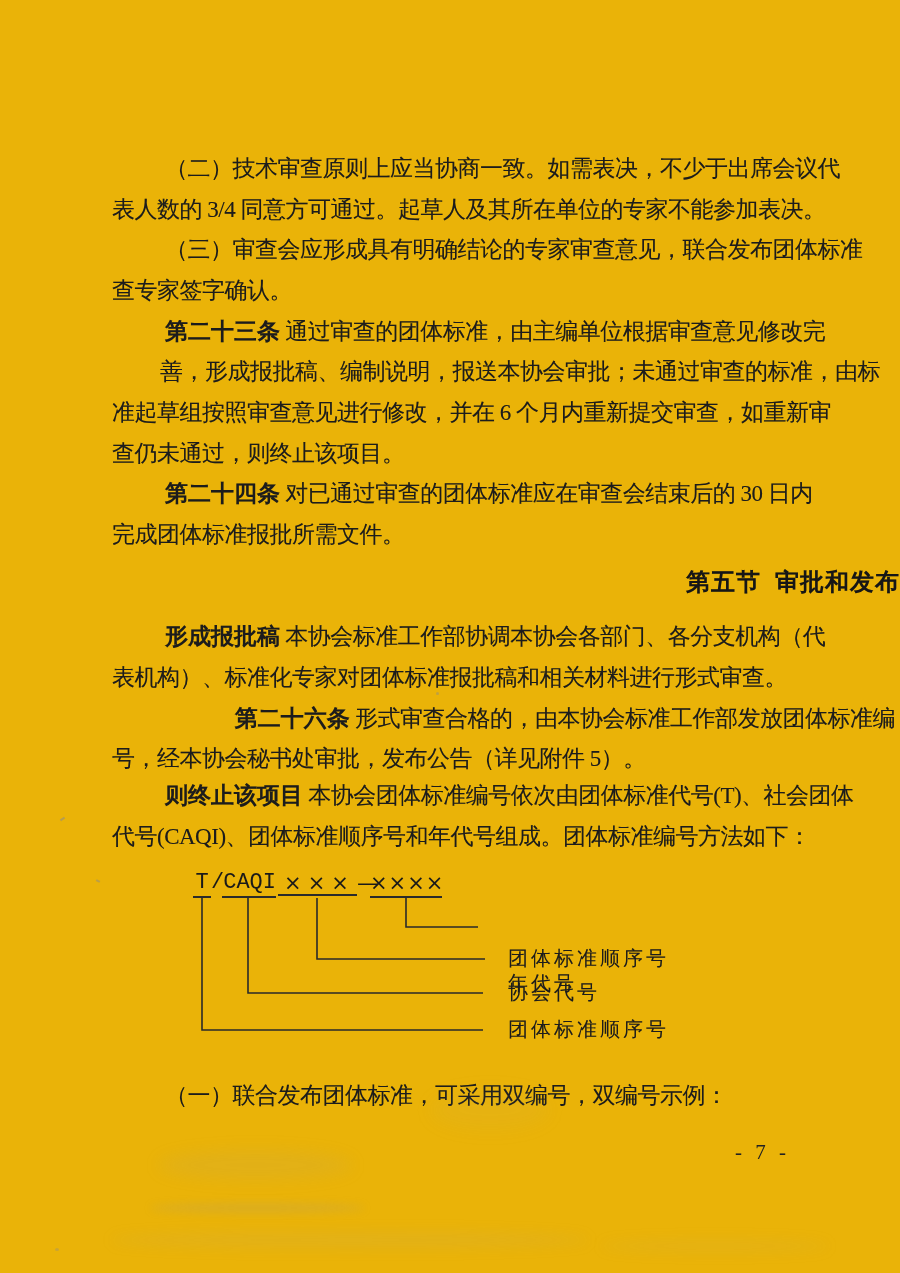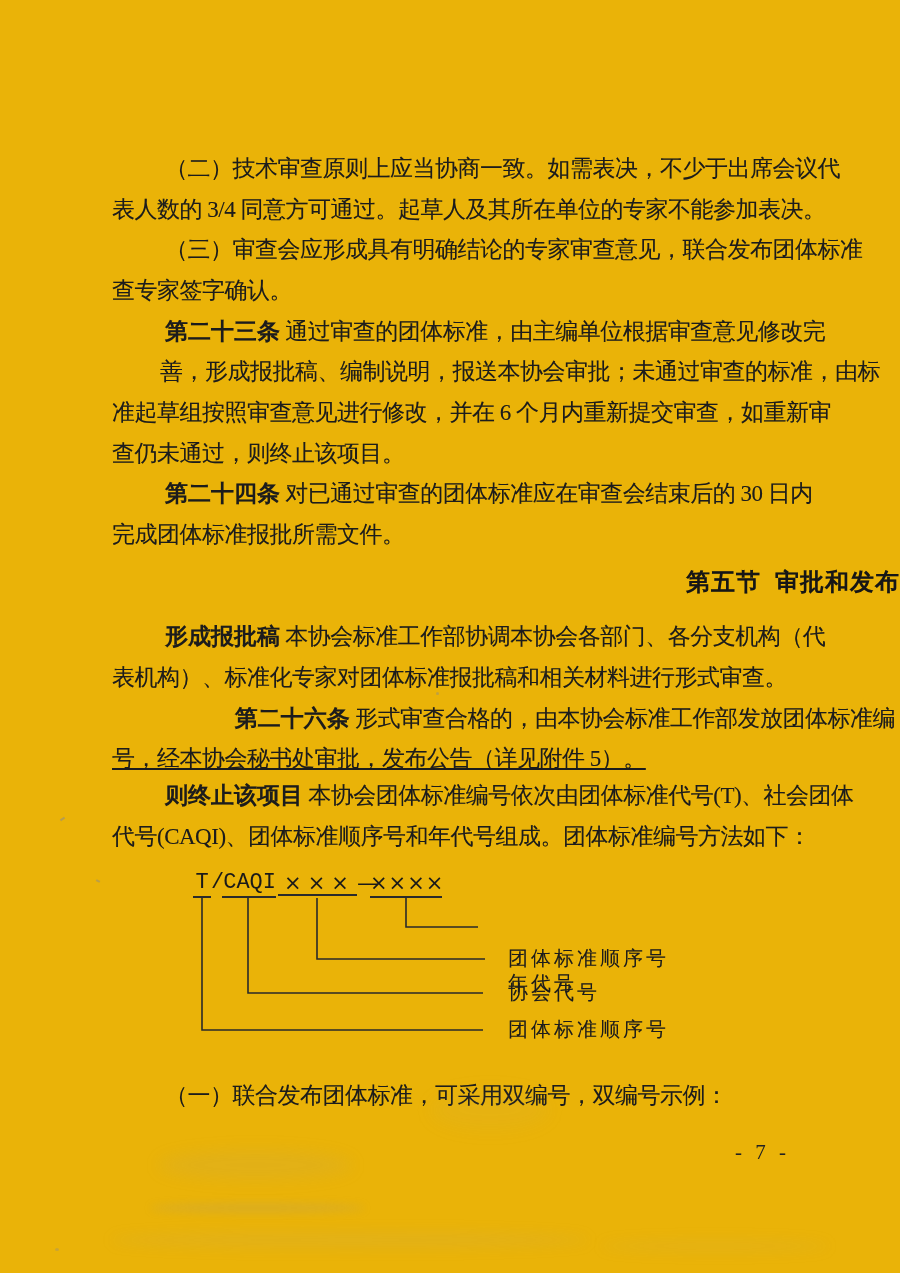--- a/index.html
+++ b/index.html
@@ -103,21 +103,21 @@
       <div class="doc-line" style="top: 277px;"><span>查专家签字确认。</span></div>
       <div class="doc-line indent" style="top: 318px;"><span class="lead">第二十三条</span><span> 通过审查的团体标准，由主编单位根据审查意见修改完</span></div>
       <div class="doc-line" style="top: 358px; margin-left: 48px;"><span>善，形成报批稿、编制说明，报送本协会审批；未通过审查的标准，由标</span></div>
       <div class="doc-line" style="top: 399px;"><span>准起草组按照审查意见进行修改，并在 6 个月内重新提交审查，如重新审</span></div>
       <div class="doc-line" style="top: 440px;"><span>查仍未通过，则终止该项目。</span></div>
       <div class="doc-line indent" style="top: 480px;"><span class="lead">第二十四条</span><span> 对已通过审查的团体标准应在审查会结束后的 30 日内</span></div>
       <div class="doc-line" style="top: 521px;"><span>完成团体标准报批所需文件。</span></div>
       <div class="doc-line indent" style="top: 623px;"><span class="lead">形成报批稿</span><span> 本协会标准工作部协调本协会各部门、各分支机构（代</span></div>
       <div class="doc-line" style="top: 664px;"><span>表机构）、标准化专家对团体标准报批稿和相关材料进行形式审查。</span></div>
       <div class="doc-line indent" style="top: 705px; text-align: right;"><span class="lead">第二十六条</span><span> 形式审查合格的，由本协会标准工作部发放团体标准编</span></div>
-      <div class="doc-line" style="top: 745px; text-decoration: underline;"><span>号，经本协会秘书处审批，发布公告（详见附件 5）。</span></div>
+      <div class="doc-line" style="top: 745px;"><span>号，经本协会秘书处审批，发布公告（详见附件 5）。</span></div>
       <div class="doc-line indent" style="top: 782px;"><span class="lead">则终止该项目</span><span> 本协会团体标准编号依次由团体标准代号(T)、社会团体</span></div>
       <div class="doc-line" style="top: 823px;"><span>代号(CAQI)、团体标准顺序号和年代号组成。团体标准编号方法如下：</span></div>
       <div class="doc-line indent" style="top: 1082px;"><span>（一）联合发布团体标准，可采用双编号，双编号示例：</span></div>
     </div>
 
   <div class="section-header">第五节  审批和发布</div>
 
   <div>
     <span class="formula-seg underlined seg-t">T</span>
     <span class="formula-seg seg-slash">/</span>

